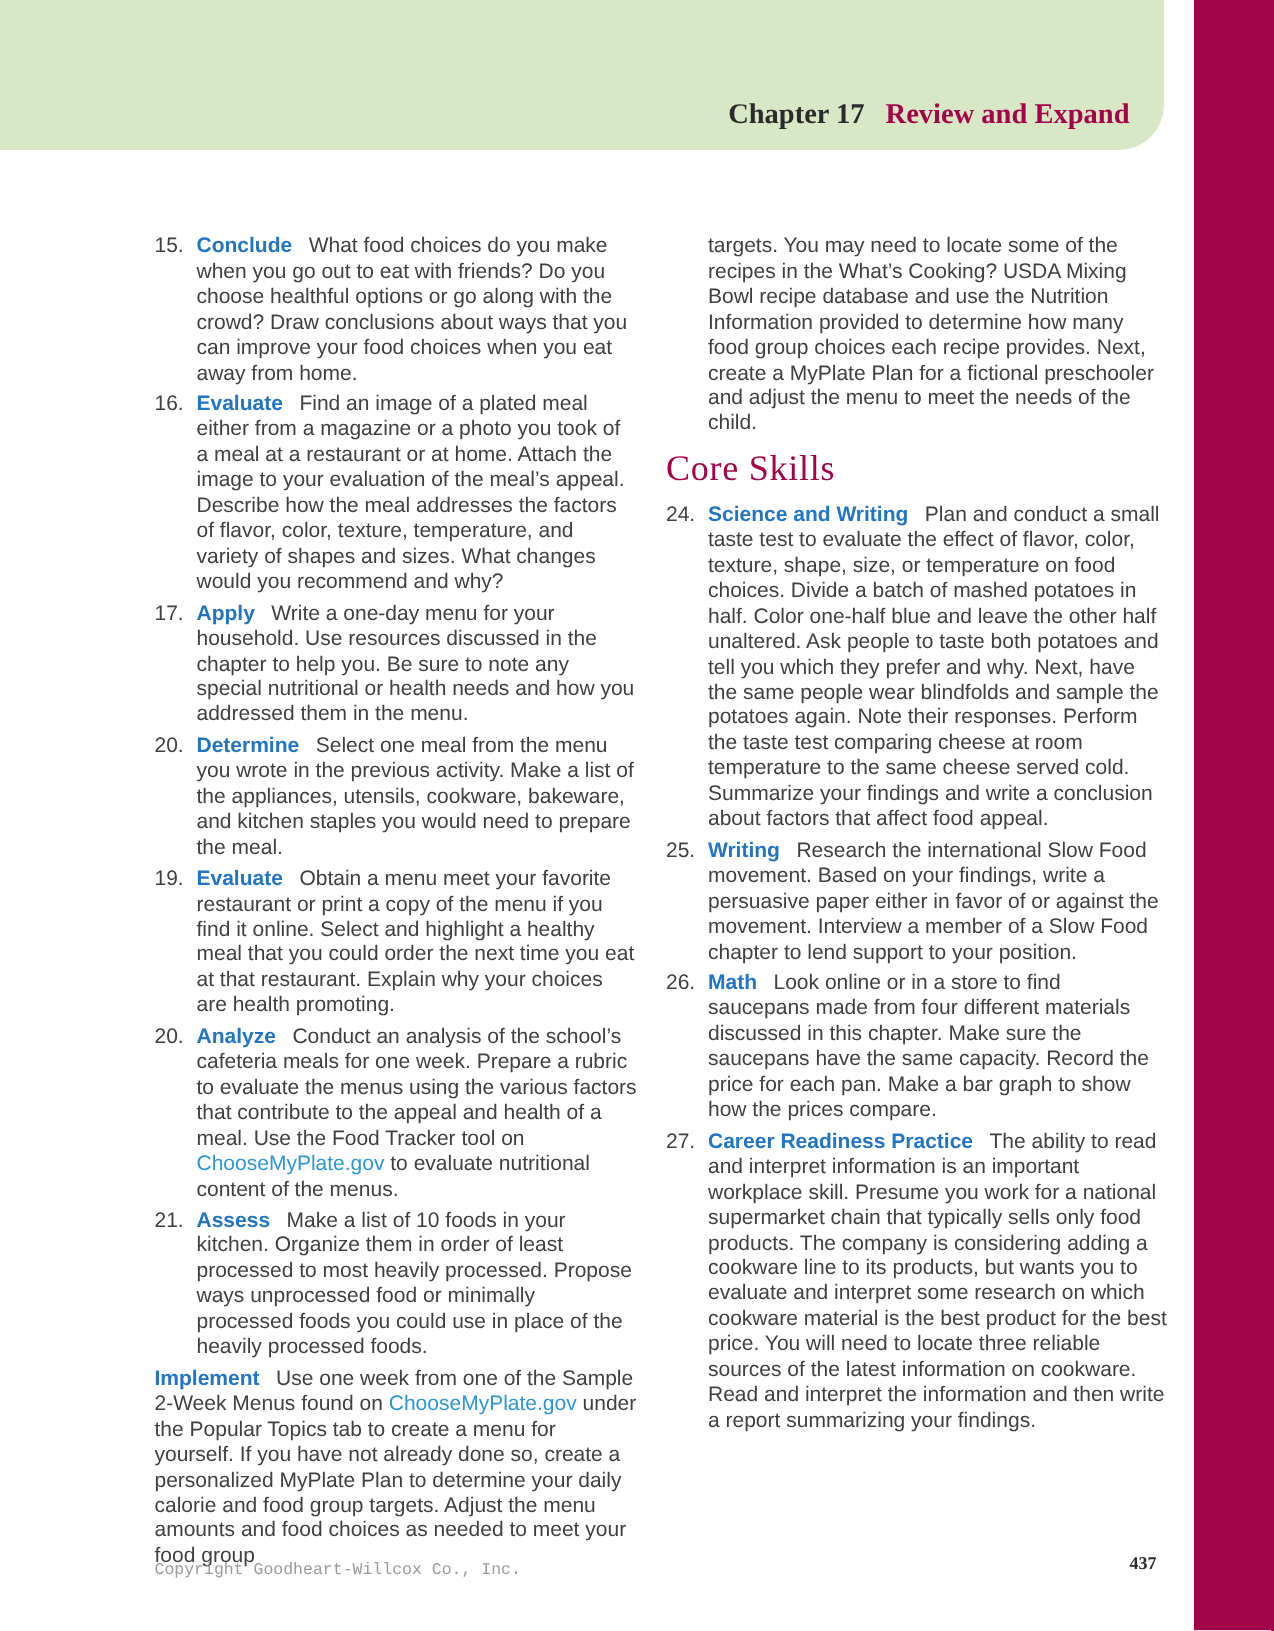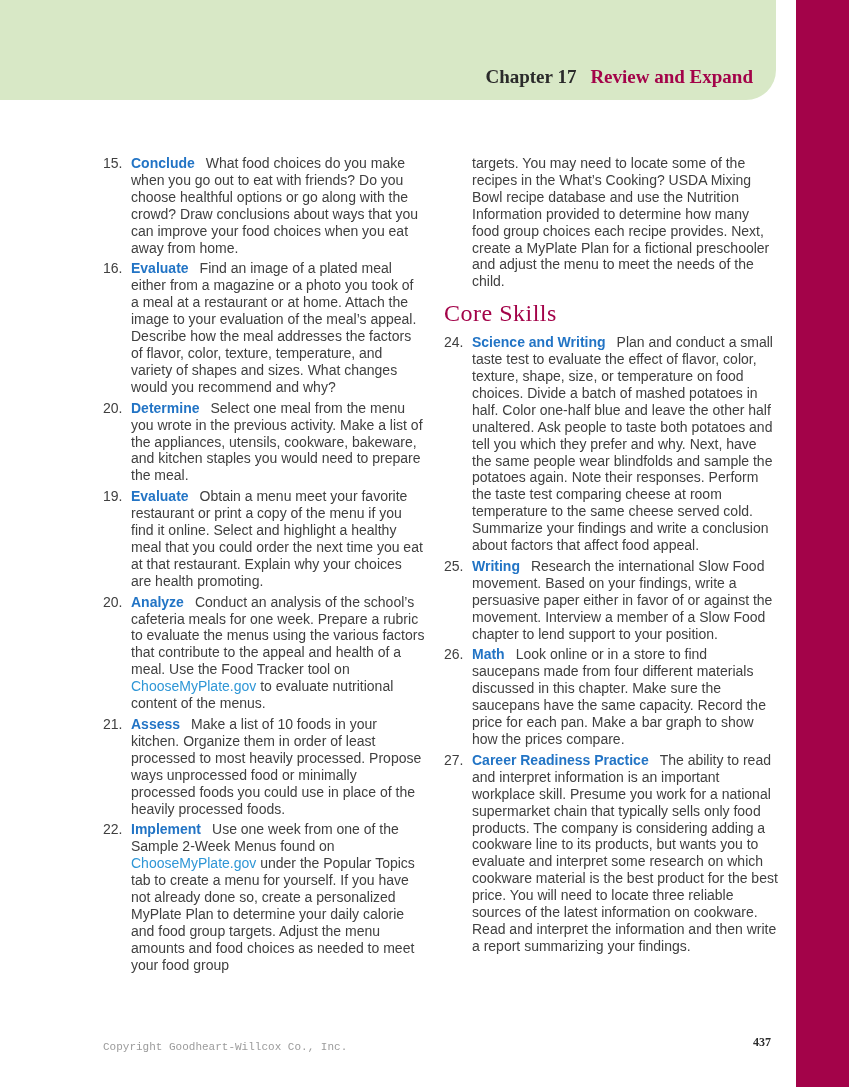--- a/index.html
+++ b/index.html
@@ -70,37 +70,40 @@
   <div class="col col-left" id="left-col">
       <div class="item">
         <span class="num">15.</span>
         <div class="body"><span class="kw">Conclude</span><span>What food choices do you make when you go out to eat with friends? Do you choose healthful options or go along with the crowd? Draw conclusions about ways that you can improve your food choices when you eat away from home.</span></div>
       </div>
       <div class="item">
         <span class="num">16.</span>
         <div class="body"><span class="kw">Evaluate</span><span>Find an image of a plated meal either from a magazine or a photo you took of a meal at a restaurant or at home. Attach the image to your evaluation of the meal’s appeal. Describe how the meal addresses the factors of flavor, color, texture, temperature, and variety of shapes and sizes. What changes would you recommend and why?</span></div>
       </div>
       <div class="item">
+        <span class="num">17.</span>
+        <div class="body"><span class="kw">Apply</span><span>Write a one-day menu for your household. Use resources discussed in the chapter to help you. Be sure to note any special nutritional or health needs and how you addressed them in the menu.</span></div>
+      </div>
+      <div class="item">
         <span class="num">20.</span>
         <div class="body"><span class="kw">Determine</span><span>Select one meal from the menu you wrote in the previous activity. Make a list of the appliances, utensils, cookware, bakeware, and kitchen staples you would need to prepare the meal.</span></div>
       </div>
       <div class="item">
         <span class="num">19.</span>
         <div class="body"><span class="kw">Evaluate</span><span>Obtain a menu meet your favorite restaurant or print a copy of the menu if you find it online. Select and highlight a healthy meal that you could order the next time you eat at that restaurant. Explain why your choices are health promoting.</span></div>
       </div>
       <div class="item">
         <span class="num">20.</span>
         <div class="body"><span class="kw">Analyze</span><span>Conduct an analysis of the school’s cafeteria meals for one week. Prepare a rubric to evaluate the menus using the various factors that contribute to the appeal and health of a meal. Use the Food Tracker tool on </span><span class="link">ChooseMyPlate.gov</span><span> to evaluate nutritional content of the menus.</span></div>
       </div>
       <div class="item">
         <span class="num">21.</span>
         <div class="body"><span class="kw">Assess</span><span>Make a list of 10 foods in your kitchen. Organize them in order of least processed to most heavily processed. Propose ways unprocessed food or minimally processed foods you could use in place of the heavily processed foods.</span></div>
       </div>
       <div class="item">
-        <span class="num">22.</span>
         <div class="body"><span class="kw">Implement</span><span>Use one week from one of the Sample 2-Week Menus found on </span><span class="link">ChooseMyPlate.gov</span><span> under the Popular Topics tab to create a menu for yourself. If you have not already done so, create a personalized MyPlate Plan to determine your daily calorie and food group targets. Adjust the menu amounts and food choices as needed to meet your food group</span></div>
       </div>
     </div>
 
   <div class="col col-right">
     <div id="right-continuation">
         <div class="item">
           <span class="num"></span>
           <div class="body"><span>targets. You may need to locate some of the recipes in the What’s Cooking? USDA Mixing Bowl recipe database and use the Nutrition Information provided to determine how many food group choices each recipe provides. Next, create a MyPlate Plan for a fictional preschooler and adjust the menu to meet the needs of the child.</span></div>
         </div>

